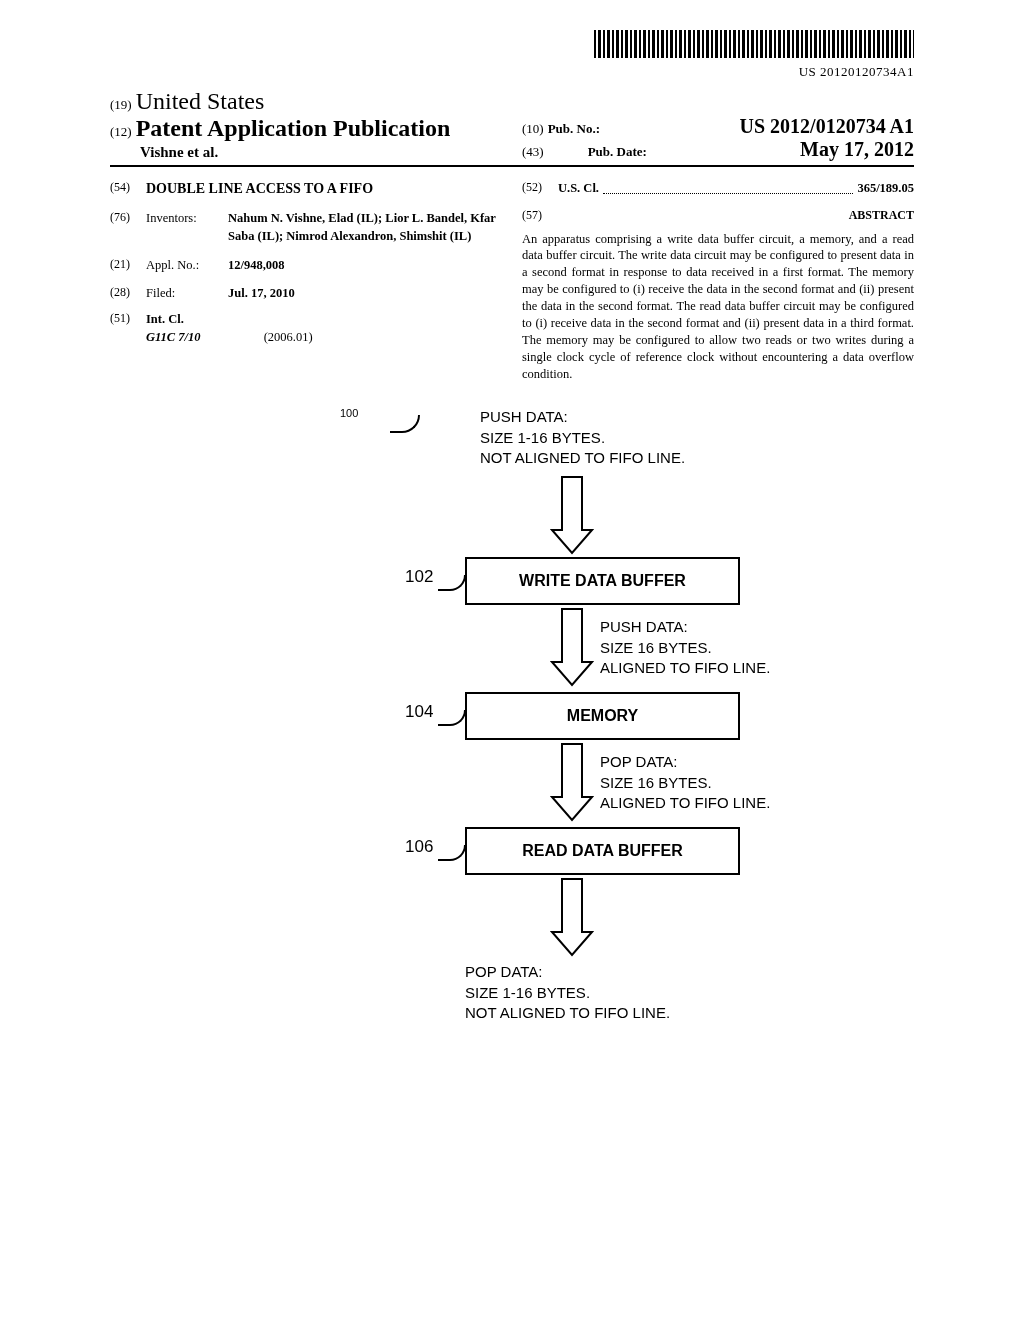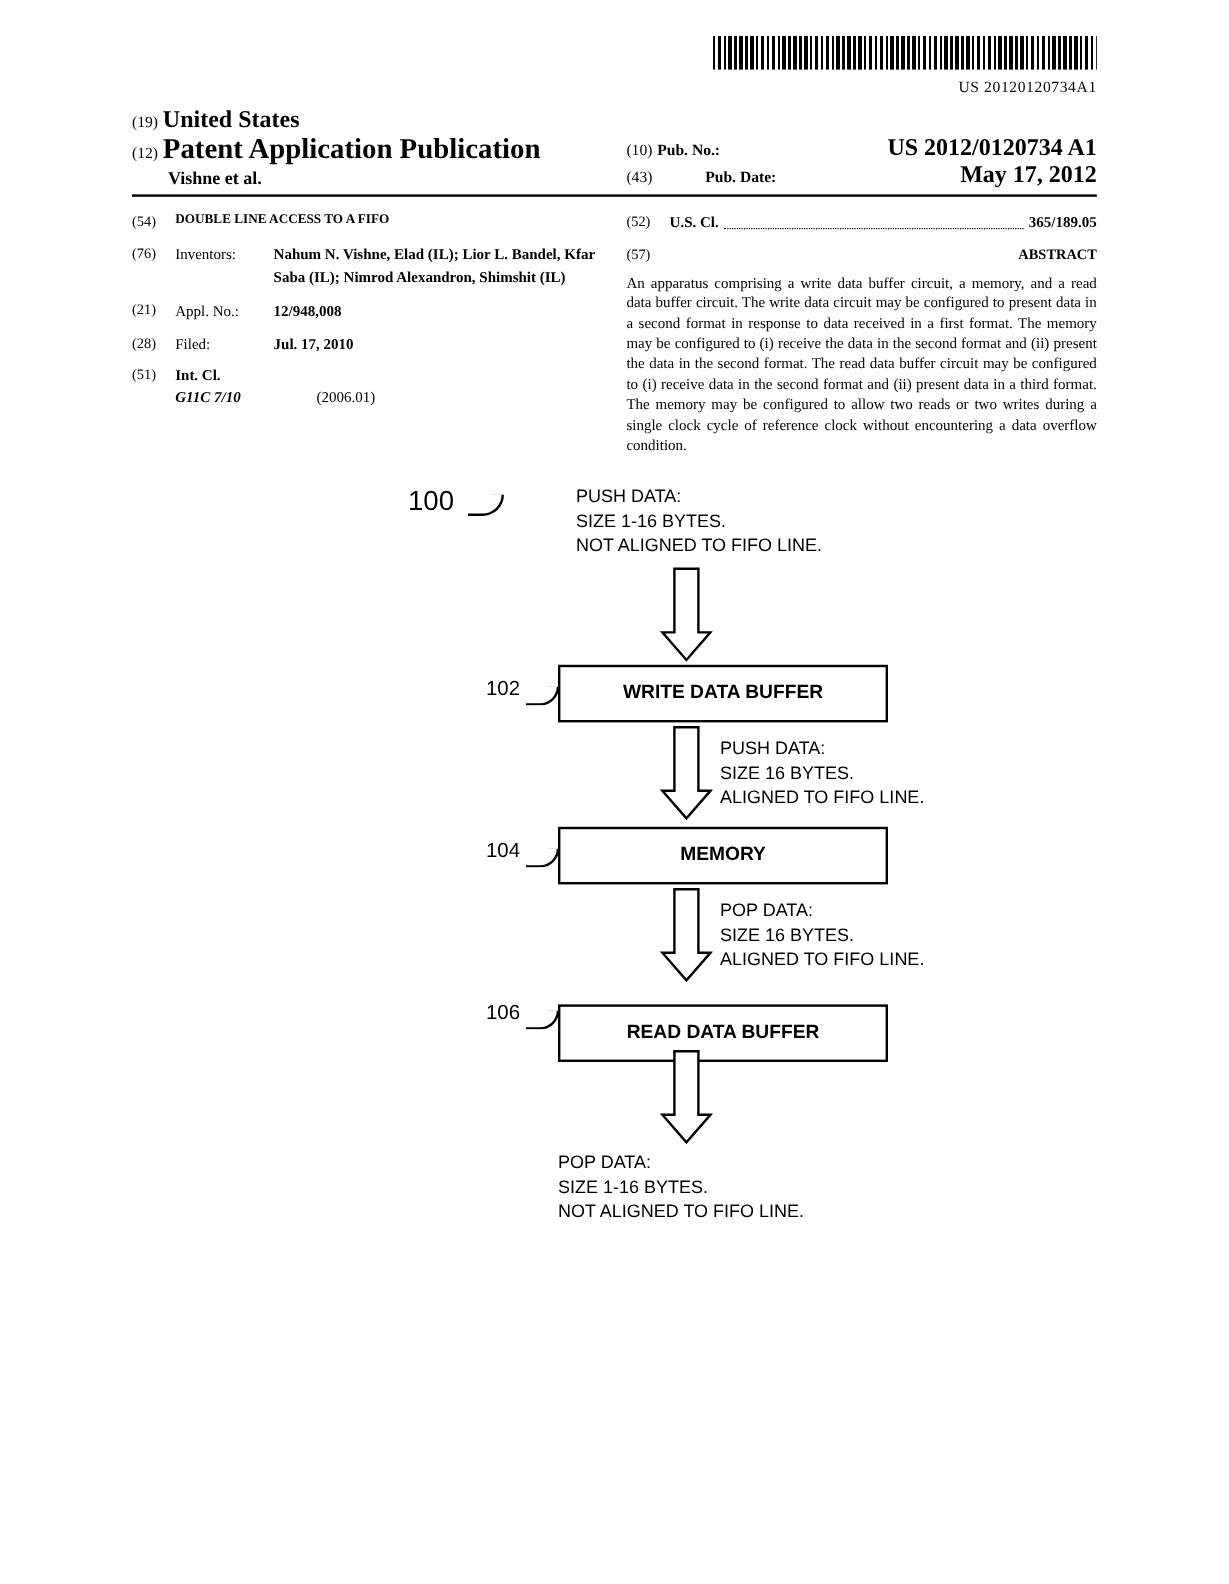--- a/index.html
+++ b/index.html
@@ -34,56 +34,56 @@
       display: flex;
       justify-content: space-between;
       align-items: flex-end;
       border-bottom: 2px solid #000;
       padding-bottom: 4px;
       margin-bottom: 12px;
     }
     .header-left { flex: 1; }
     .header-right { flex: 1; text-align: right; padding-left: 20px; }
     .us-line { font-size: 13px; }
-    .us-bold { font-size: 20px; font-weight: bold; }
+    .us-bold { font-size: 24px; font-weight: normal; }
     .pap { font-size: 24px; font-weight: bold; }
     .authors { font-size: 15px; font-weight: bold; margin-top: 2px; }
     .pubno-label { font-size: 13px; }
     .pubno-val { font-size: 20px; font-weight: bold; }
     .pubdate-label { font-size: 13px; }
     .pubdate-val { font-size: 20px; font-weight: bold; }
     .pub-right-row { display: flex; justify-content: space-between; align-items: baseline; }
     .columns {
       display: flex;
       gap: 20px;
     }
     .col { flex: 1; font-size: 12.5px; line-height: 1.45; }
     .field-row { display: flex; margin-bottom: 8px; }
     .field-code { width: 36px; font-size: 12px; }
     .field-label { width: 82px; }
     .field-val { flex: 1; }
-    .title-bold { font-weight: bold; font-size: 11px; }
+    .title-bold { font-weight: bold; font-size: 14px; }
     .pub-class-heading { text-align: center; font-weight: bold; font-size: 12px; margin: 12px 0 8px; }
     .abstract-heading { text-align: right; font-weight: bold; font-size: 12px; margin-bottom: 6px; }
     .abstract-text { font-size: 12.5px; text-align: justify; line-height: 1.35; }
     .uscl-row { display: flex; }
     .uscl-fill { flex: 1; border-bottom: 1px dotted #000; margin: 0 4px 3px 4px; }
     
     
     .figure {
       margin-top: 25px;
       position: relative;
       font-family: Arial, Helvetica, sans-serif;
       font-size: 15px;
     }
     .fig-100 {
       position: absolute;
       left: 230px;
       top: 0;
-      font-size: 23px;
+      font-size: 11px;
     }
     .curve-100 {
       position: absolute;
       left: 280px;
       top: 8px;
       width: 30px;
       height: 18px;
       border-right: 2px solid #000;
       border-bottom: 2px solid #000;
       border-bottom-right-radius: 18px;
@@ -247,21 +247,21 @@
       <path d="M12 2 L32 2 L32 55 L42 55 L22 78 L2 55 L12 55 Z" fill="#fff" stroke="#000" stroke-width="2"></path>
     </svg>
     <div class="side-text" style="top:345px;">
       <div>POP DATA:</div>
       <div>SIZE 16 BYTES.</div>
       <div>ALIGNED TO FIFO LINE.</div>
     </div>
 
     <div class="ref-label" style="left:295px; top:430px;">106</div>
     <div class="ref-curve" style="left:328px; top:438px;"></div>
-    <div class="box" style="top:433px;">READ DATA BUFFER</div>
+    <div class="box" style="top:420px;">READ DATA BUFFER</div>
 
     <svg style="position:absolute; left:440px; top:470px;" width="44" height="80">
       <path d="M12 2 L32 2 L32 55 L42 55 L22 78 L2 55 L12 55 Z" fill="#fff" stroke="#000" stroke-width="2"></path>
     </svg>
 
     <div style="position:absolute; left:355px; top:555px; line-height:1.35;">
       <div>POP DATA:</div>
       <div>SIZE 1-16 BYTES.</div>
       <div>NOT ALIGNED TO FIFO LINE.</div>
     </div>

